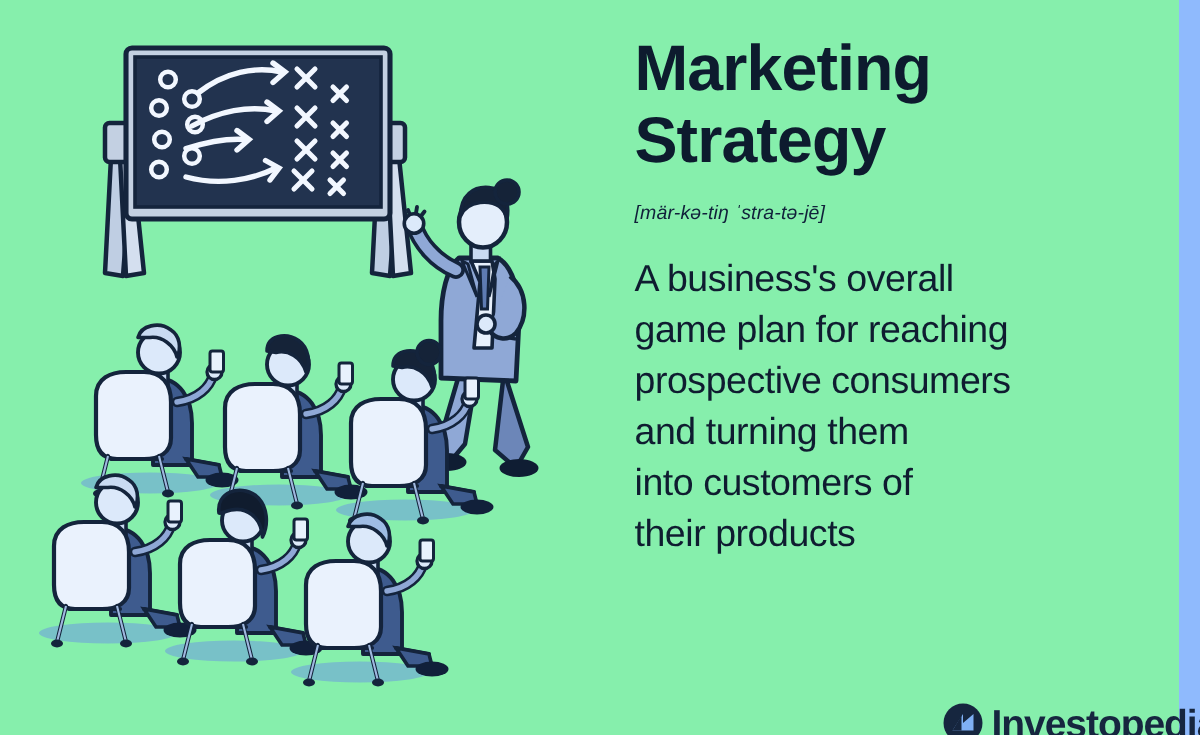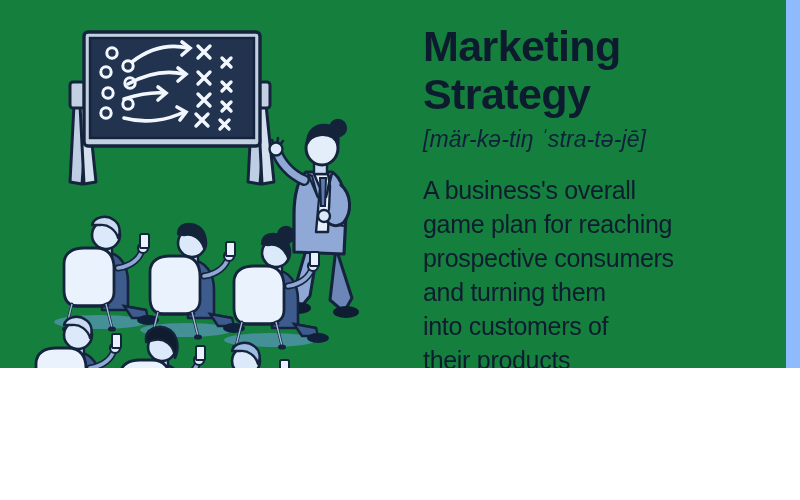--- a/index.html
+++ b/index.html
@@ -8,22 +8,22 @@
   }
   body {
     width: 800px;
     height: 500px;
     overflow: hidden;
     font-family: "Liberation Sans", sans-serif;
   }
   #canvas {
     position: relative;
     width: 800px;
-    height: 368px;
-    background: #15803d;
+    height: 490px;
+    background: #86efac;
     overflow: hidden;
   }
   
   #edge-strip {
     position: absolute;
     top: 0;
     right: 0;
     width: 14px;
     height: 500px;
     background: #8FBAFD;
@@ -48,22 +48,22 @@
   #title {
     font-size: 43px;
     font-weight: bold;
     line-height: 1.12;
     color: #0D1B2E;
     letter-spacing: -0.6px;
     margin: 0;
     white-space: pre-line;
   }
   #pronunciation {
-    margin-top: 8px;
-    font-size: 23px;
+    margin-top: 16px;
+    font-size: 13px;
     font-style: italic;
     font-weight: 500;
     color: #10203A;
     letter-spacing: 0.1px;
   }
   #definition {
     margin-top: 20px;
     font-size: 25px;
     font-weight: 500;
     line-height: 1.36;

